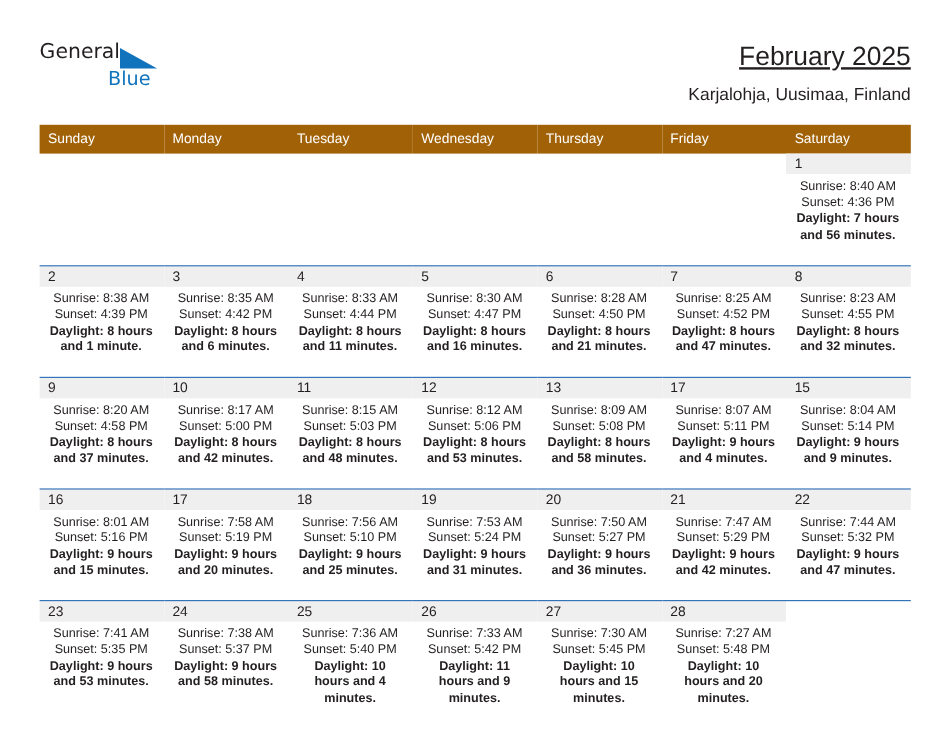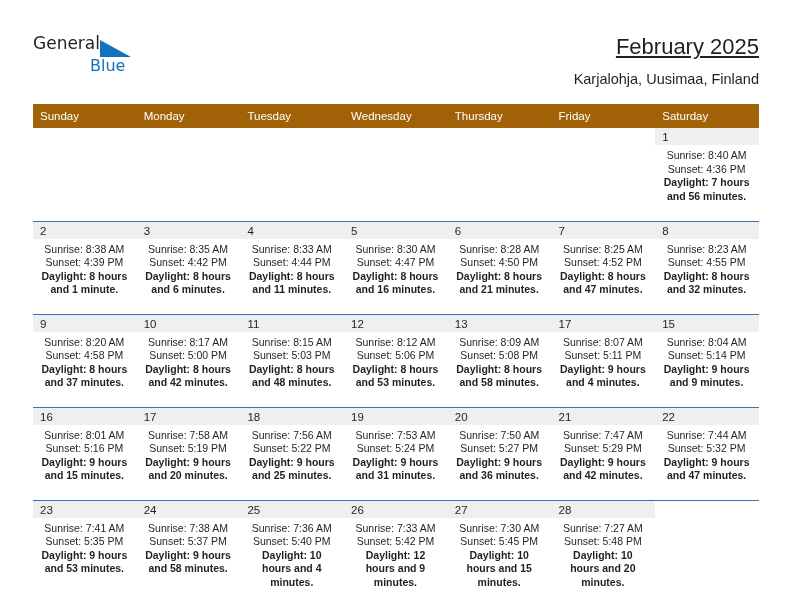--- a/index.html
+++ b/index.html
@@ -337,21 +337,21 @@
             <div class="info">
               <div>Sunrise: 7:58 AM</div>
               <div>Sunset: 5:19 PM</div>
               <div class="daylight">Daylight: 9 hours and 20 minutes.</div>
             </div>
           </td>
           <td class="cell-day">
             <div class="daynum-band">18</div>
             <div class="info">
               <div>Sunrise: 7:56 AM</div>
-              <div>Sunset: 5:22 PM</div>
+              <div>Sunset: 5:10 PM</div>
               <div class="daylight">Daylight: 9 hours and 25 minutes.</div>
             </div>
           </td>
           <td class="cell-day">
             <div class="daynum-band">19</div>
             <div class="info">
               <div>Sunrise: 7:53 AM</div>
               <div>Sunset: 5:24 PM</div>
               <div class="daylight">Daylight: 9 hours and 31 minutes.</div>
             </div>
@@ -404,21 +404,21 @@
               <div>Sunrise: 7:36 AM</div>
               <div>Sunset: 5:40 PM</div>
               <div class="daylight">Daylight: 10 hours and 4 minutes.</div>
             </div>
           </td>
           <td class="cell-day">
             <div class="daynum-band">26</div>
             <div class="info">
               <div>Sunrise: 7:33 AM</div>
               <div>Sunset: 5:42 PM</div>
-              <div class="daylight">Daylight: 12 hours and 9 minutes.</div>
+              <div class="daylight">Daylight: 11 hours and 9 minutes.</div>
             </div>
           </td>
           <td class="cell-day">
             <div class="daynum-band">27</div>
             <div class="info">
               <div>Sunrise: 7:30 AM</div>
               <div>Sunset: 5:45 PM</div>
               <div class="daylight">Daylight: 10 hours and 15 minutes.</div>
             </div>
           </td>

